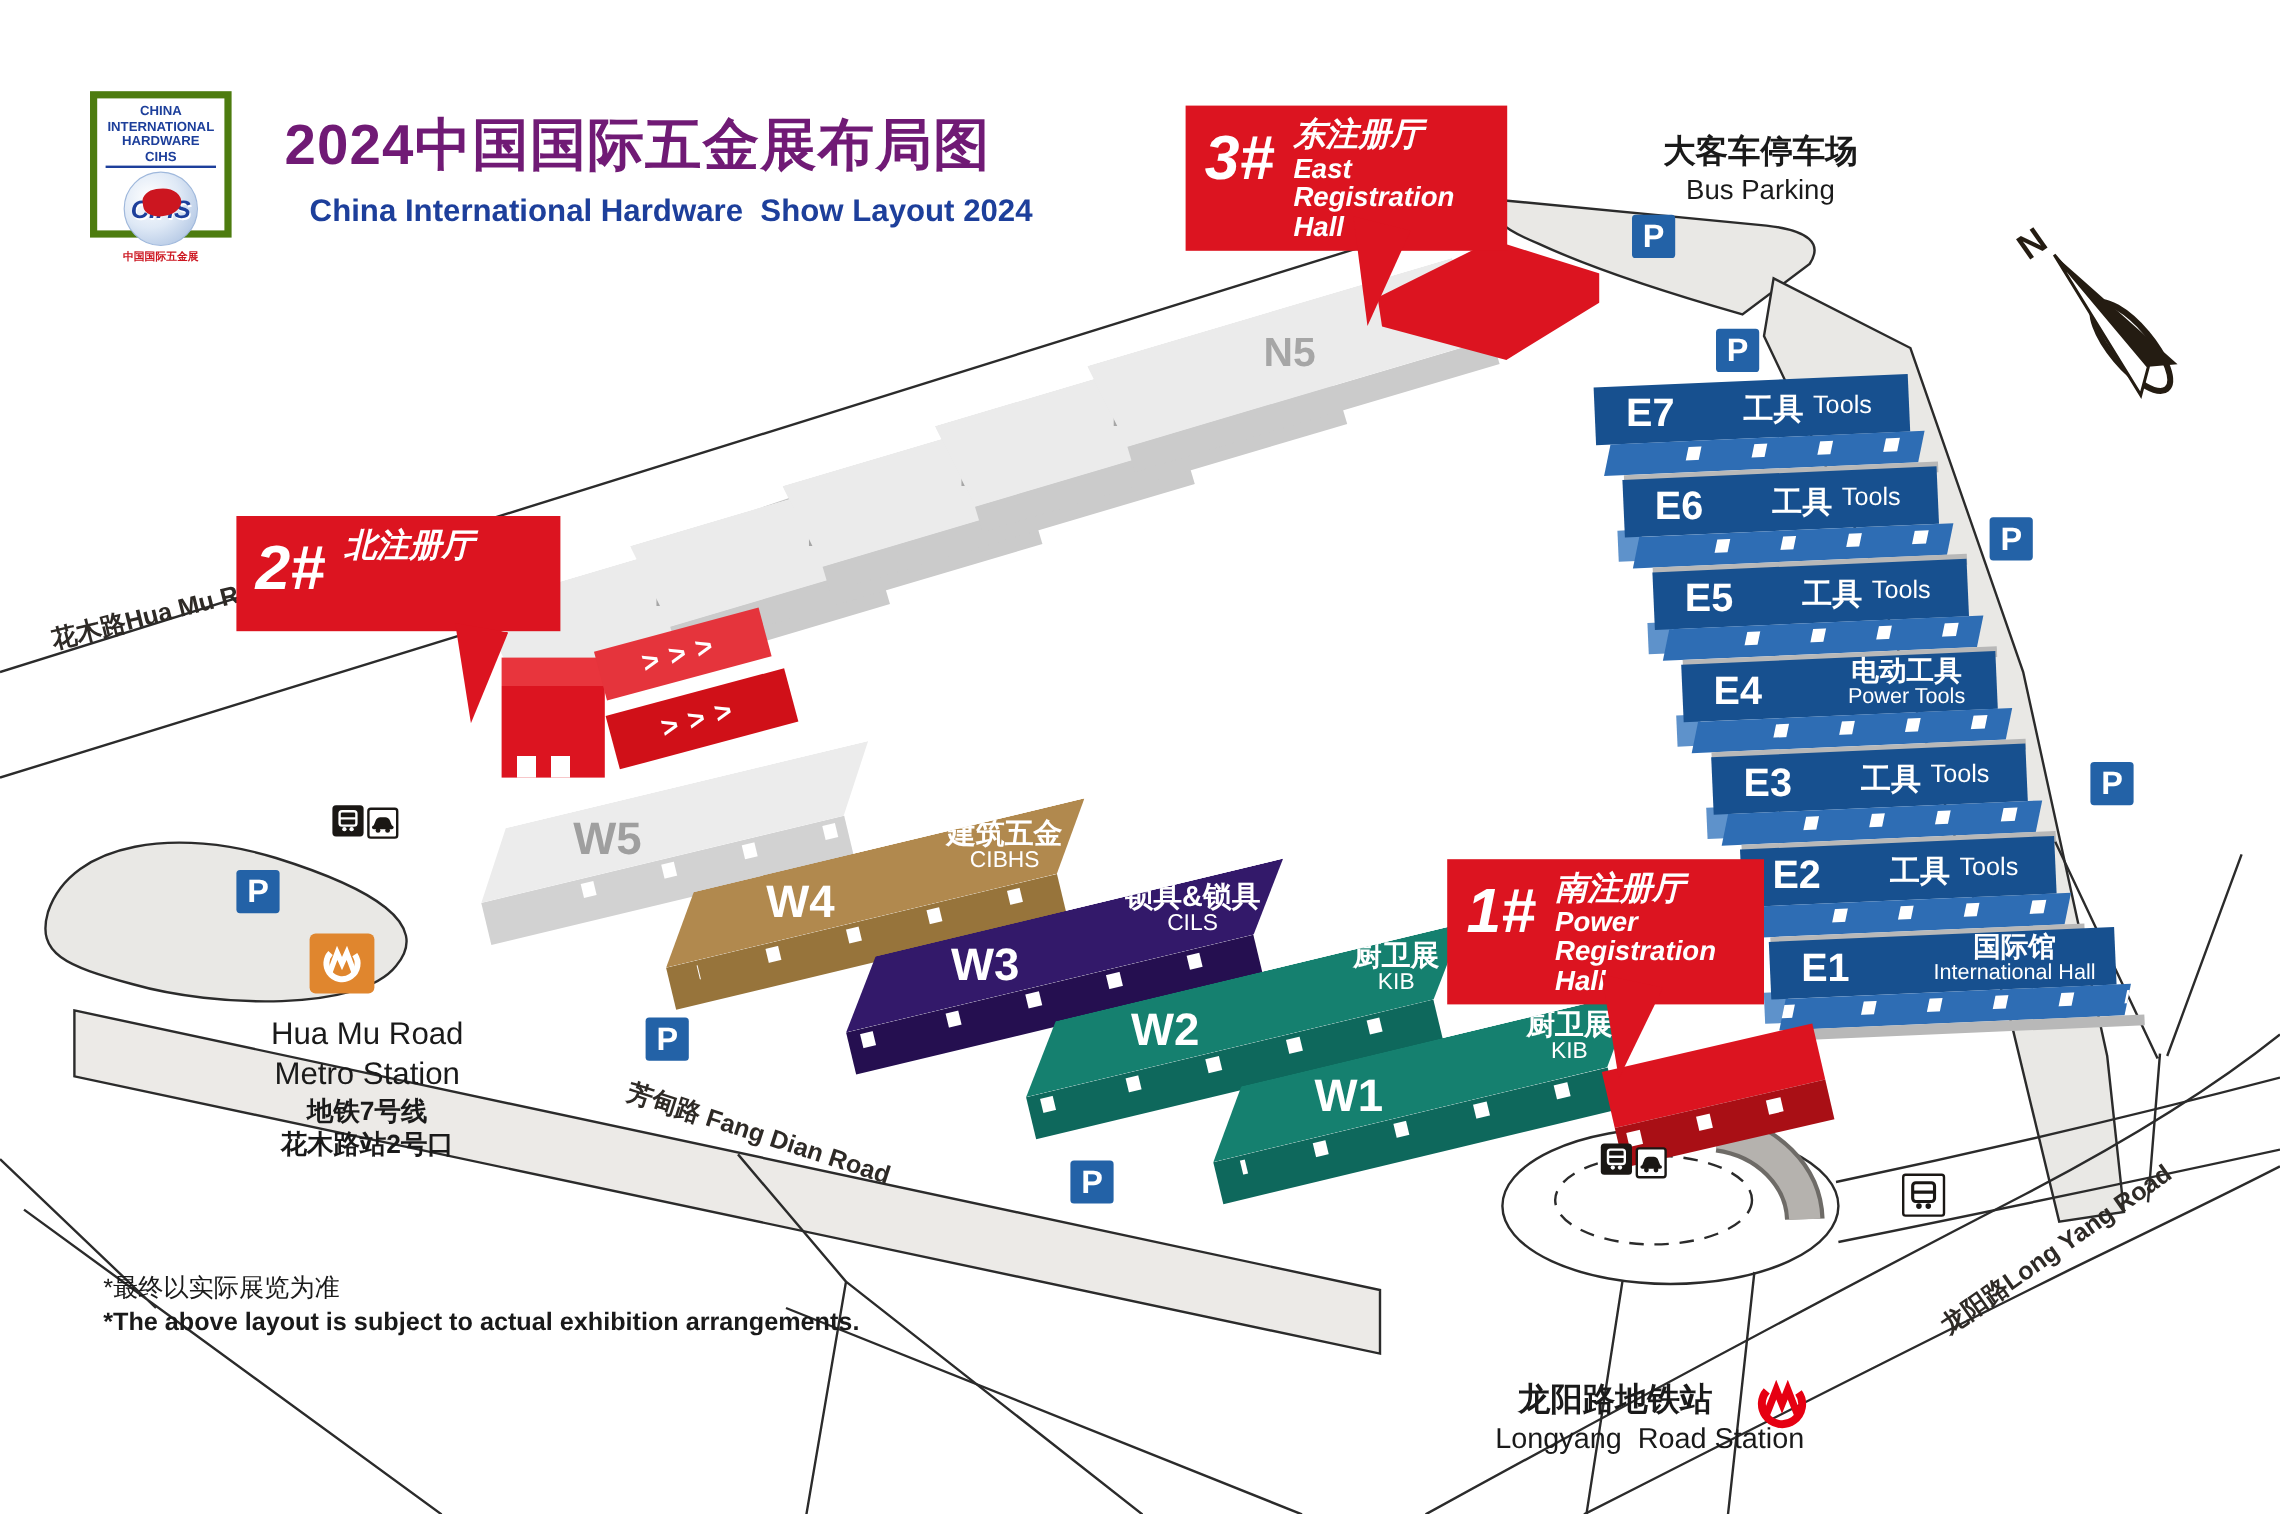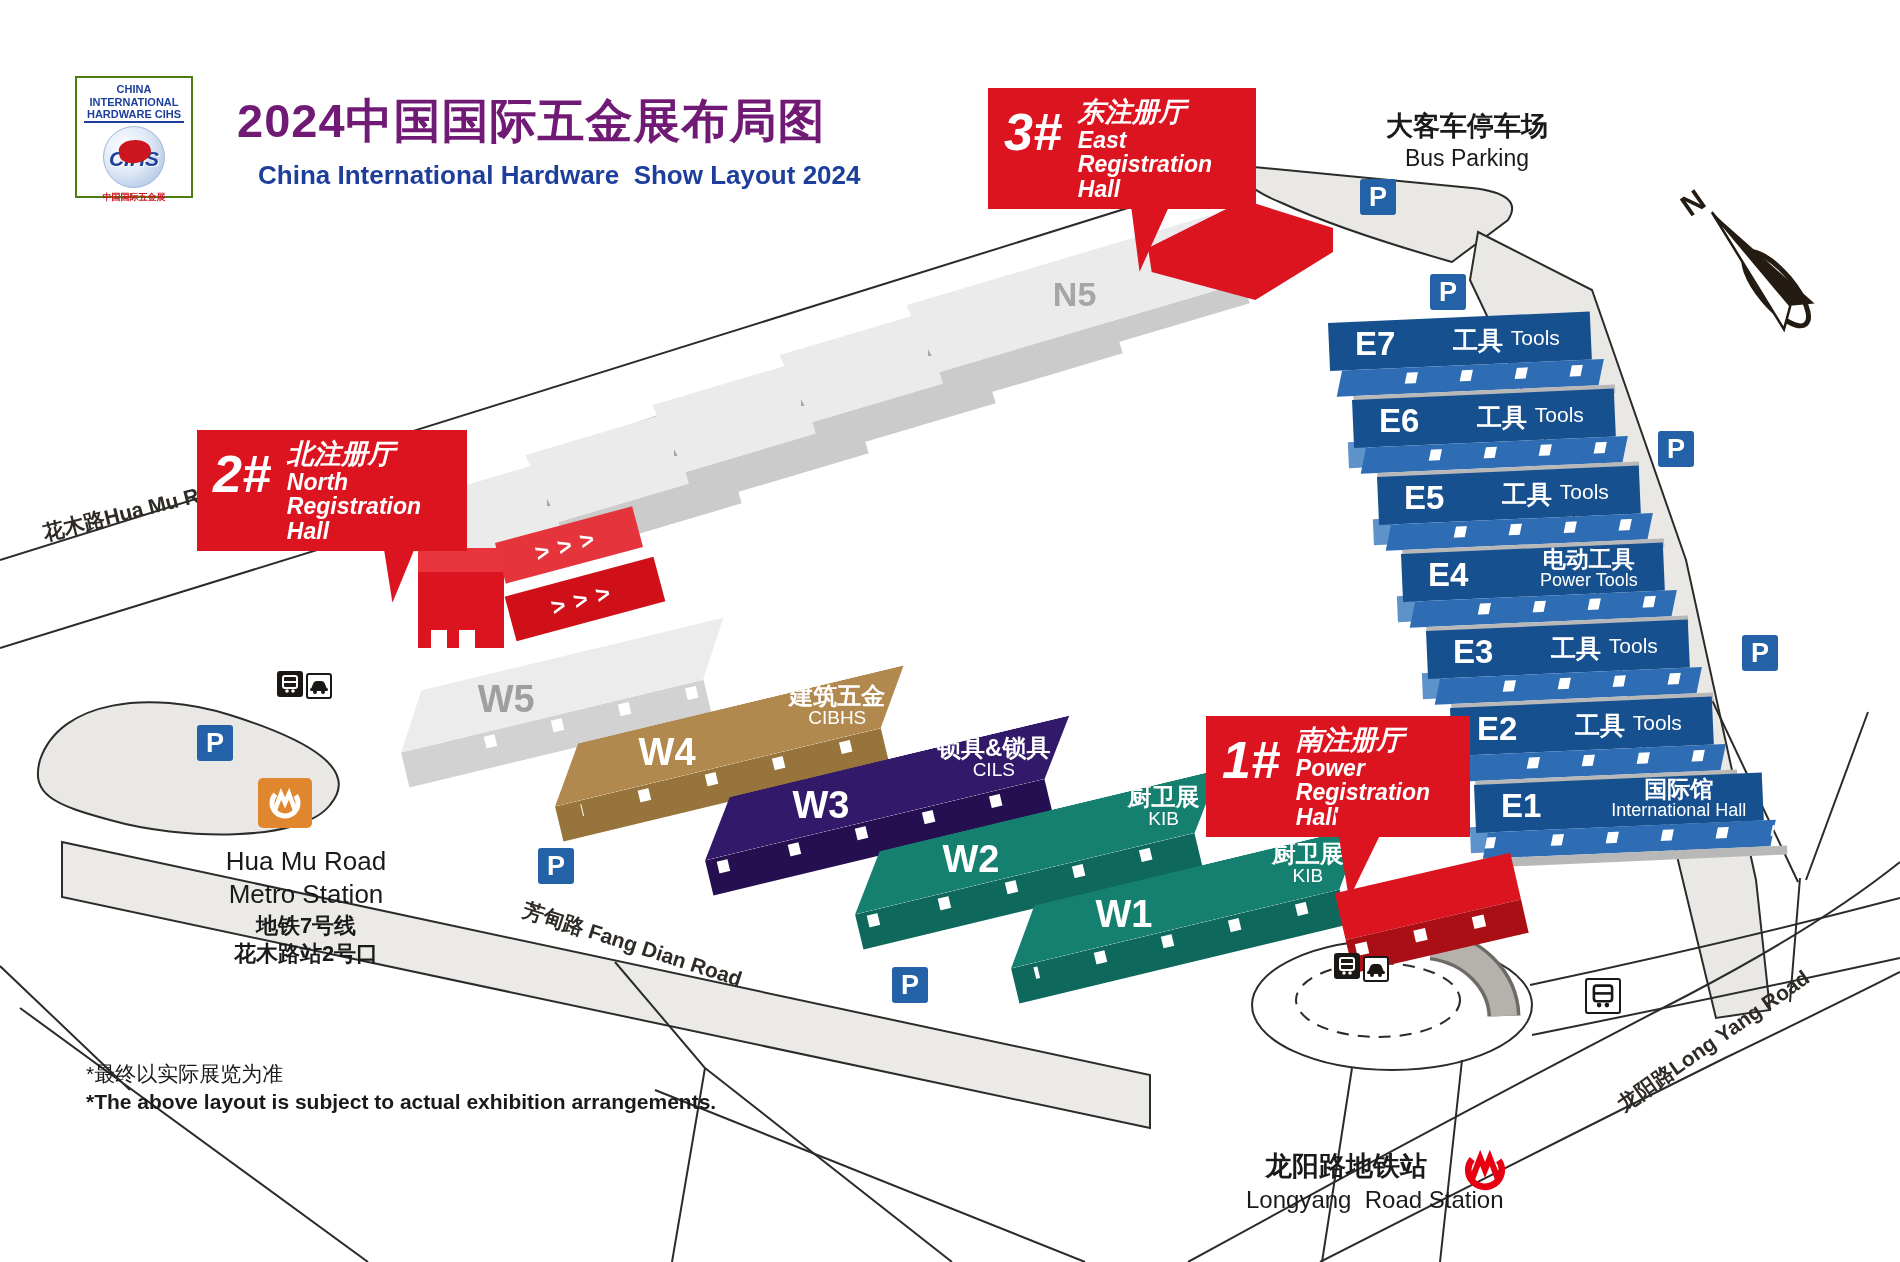--- a/index.html
+++ b/index.html
@@ -5,21 +5,21 @@
   html,body{margin:0;padding:0;background:#fff;}
   .stage{position:relative;width:1900px;height:1262px;overflow:hidden;background:#fff;
          font-family:"Liberation Sans","DejaVu Sans",sans-serif;}
   .stage *{box-sizing:border-box;}
   .keep-space{white-space:pre;margin-left:20px;}
 
   
   .underlay{position:absolute;left:0;top:0;z-index:0;}
 
   
-  .logo{position:absolute;left:75px;top:76px;width:118px;height:122px;border:2px solid #4d7c0f;
+  .logo{position:absolute;left:75px;top:76px;width:118px;height:122px;border:6px solid #4d7c0f;
         background:#fff;text-align:center;padding-top:5px;z-index:6;}
   .logo-t{color:#1D3F9B;font-size:11px;font-weight:800;line-height:1.15;}
   .logo-t2{border-bottom:2px solid #1D3F9B;margin:0 7px 2px;}
   .globe{position:relative;width:62px;height:62px;margin:3px auto 0;border-radius:50%;
          background:radial-gradient(circle at 35% 35%,#ffffff 0%,#dfe9f6 45%,#9fb8dc 100%);
          border:1px solid #9FB8DC;}
   .globe::after{content:"";position:absolute;left:15px;top:13px;width:32px;height:23px;
          background:#CC1620;border-radius:42% 55% 50% 46%;transform:rotate(-8deg);}
   .cihs{position:absolute;left:0;right:0;top:20px;font-size:21px;font-weight:900;color:#1D3F9B;
         font-style:italic;text-shadow:1px 1px 0 #fff;}
@@ -361,21 +361,20 @@
     <span class="co-txt">
       <span class="co-zh">东注册厅</span>
       <span class="co-en">East Registration Hall</span>
     </span>
     <i class="co-ptr ptr3"></i>
   </div>
   <div class="callout" style="left:197px;top:430px;width:270px;min-height:96px">
     <span class="co-num">2#</span>
     <span class="co-txt">
       <span class="co-zh">北注册厅</span>
-      <span class="co-en">North Registration Hall</span>
     </span>
     <i class="co-ptr ptr2"></i>
   </div>
   <div class="callout" style="left:1206px;top:716px;width:264px;min-height:106px">
     <span class="co-num">1#</span>
     <span class="co-txt">
       <span class="co-zh">南注册厅</span>
       <span class="co-en">Power Registration Hall</span>
     </span>
     <i class="co-ptr ptr1"></i>

